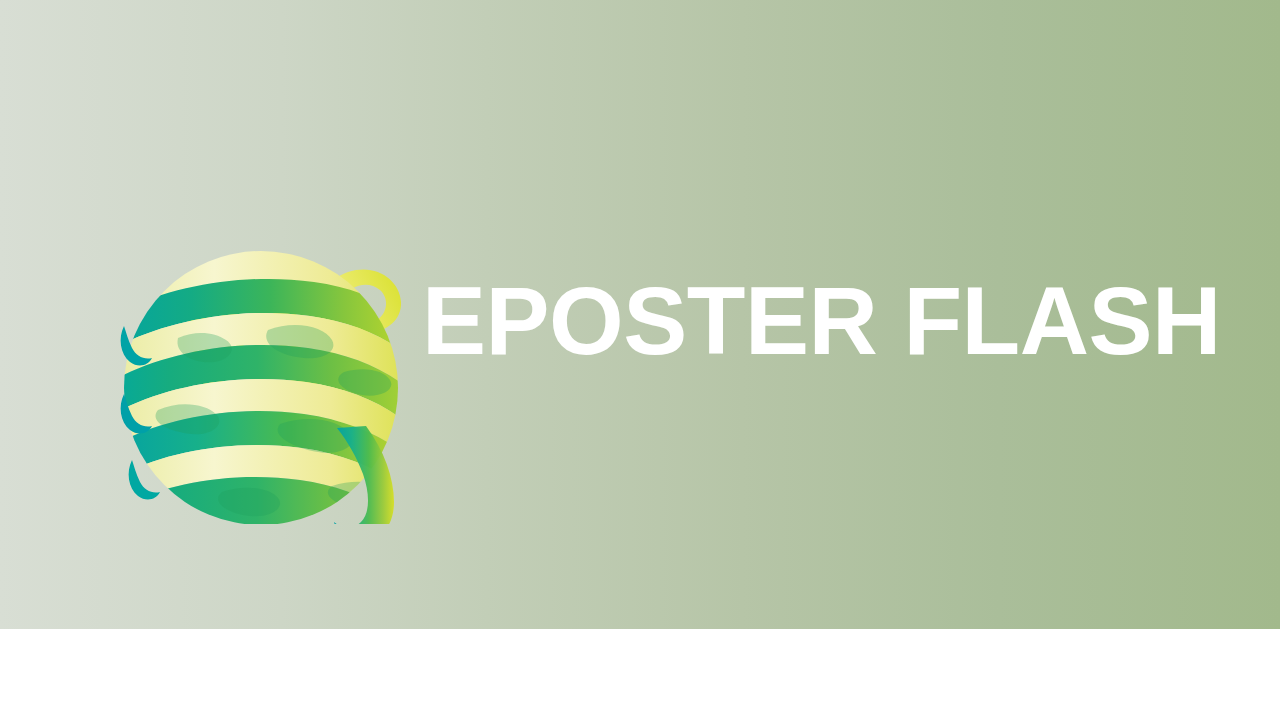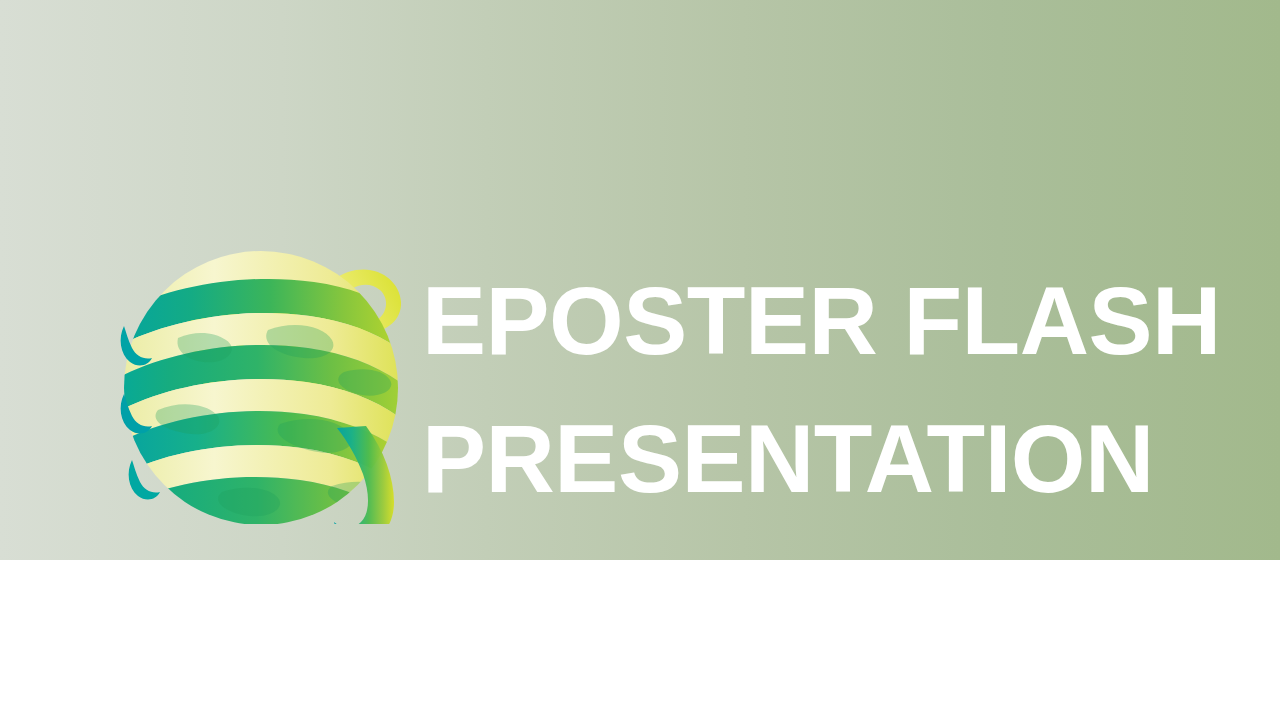--- a/index.html
+++ b/index.html
@@ -8,21 +8,21 @@
     padding: 0;
     background: #ffffff;
   }
   body {
     font-family: "Liberation Sans", sans-serif;
   }
 
   .slide {
     position: relative;
     width: 1280px;
-    height: 560px;
+    height: 629px;
     overflow: hidden;
     background: linear-gradient(
       to right,
       #d8ded4 0%,
       #cdd6c6 22%,
       #c2ceb7 38%,
       #b6c5a7 58%,
       #aabe9a 78%,
       #a2b98c 100%
     );
@@ -189,16 +189,15 @@
         <path d="M6 196 C0 208 2 224 12 232 C20 238 30 236 34 228
                  C26 230 18 226 14 218 C10 210 8 202 6 196 Z" fill="#00a0a8"></path>
         <path d="M14 262 C8 274 10 290 20 298 C28 304 38 302 42 294
                  C34 296 26 292 22 284 C18 276 16 268 14 262 Z" fill="#00a8a2"></path>
       </g>
     </svg>
   </div>
 
   <div class="title-block">
     <div class="title-line">EPOSTER FLASH</div>
-    <div class="title-line">PRESENTATION</div>
   </div>
 
 </div>
 
 </body></html>

